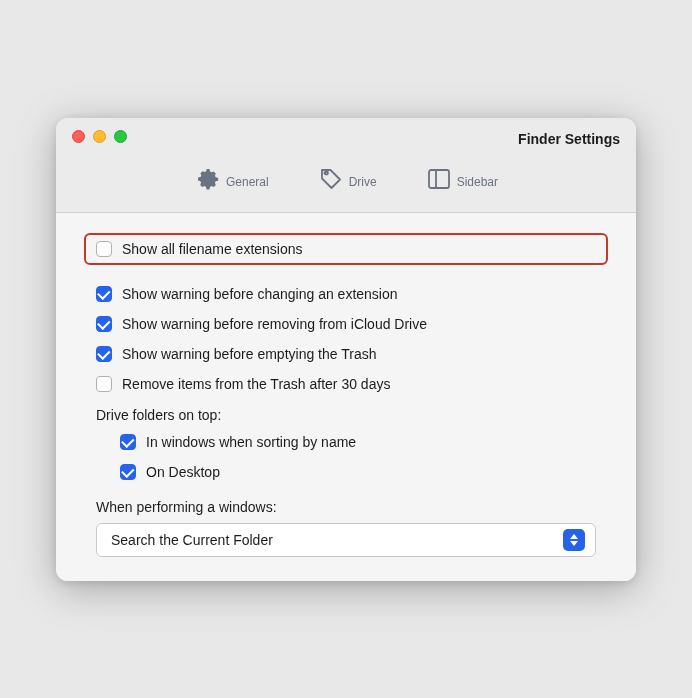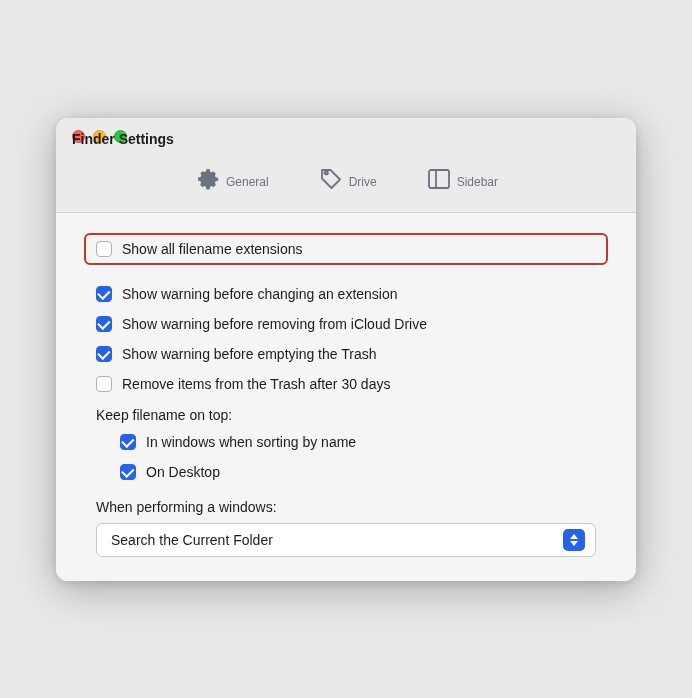--- a/index.html
+++ b/index.html
@@ -30,21 +30,21 @@
     }
     .traffic-light {
       width: 13px;
       height: 13px;
       border-radius: 50%;
     }
     .tl-close { background: #ff5f57; border: 1px solid #e0443e; }
     .tl-minimize { background: #febc2e; border: 1px solid #d4a12a; }
     .tl-maximize { background: #28c840; border: 1px solid #1aab29; }
     .window-title {
-      text-align: left;
+      text-align: right;
       font-size: 14px;
       font-weight: 600;
       color: #1c1c1e;
       margin-bottom: 10px;
       margin-top: -22px;
     }
     .tabs {
       display: flex;
       justify-content: center;
       gap: 0;
@@ -250,21 +250,21 @@
     <div class="option-row">
       <div class="checkbox checked"></div>
       <span>Show warning before emptying the Trash</span>
     </div>
 
     <div class="option-row">
       <div class="checkbox"></div>
       <span>Remove items from the Trash after 30 days</span>
     </div>
 
-    <div class="section-label">Keep filename on top:</div>
+    <div class="section-label">Drive folders on top:</div>
 
     <div class="option-row indented">
       <div class="checkbox checked"></div>
       <span>In windows when sorting by name</span>
     </div>
 
     <div class="option-row indented">
       <div class="checkbox checked"></div>
       <span>On Desktop</span>
     </div>

